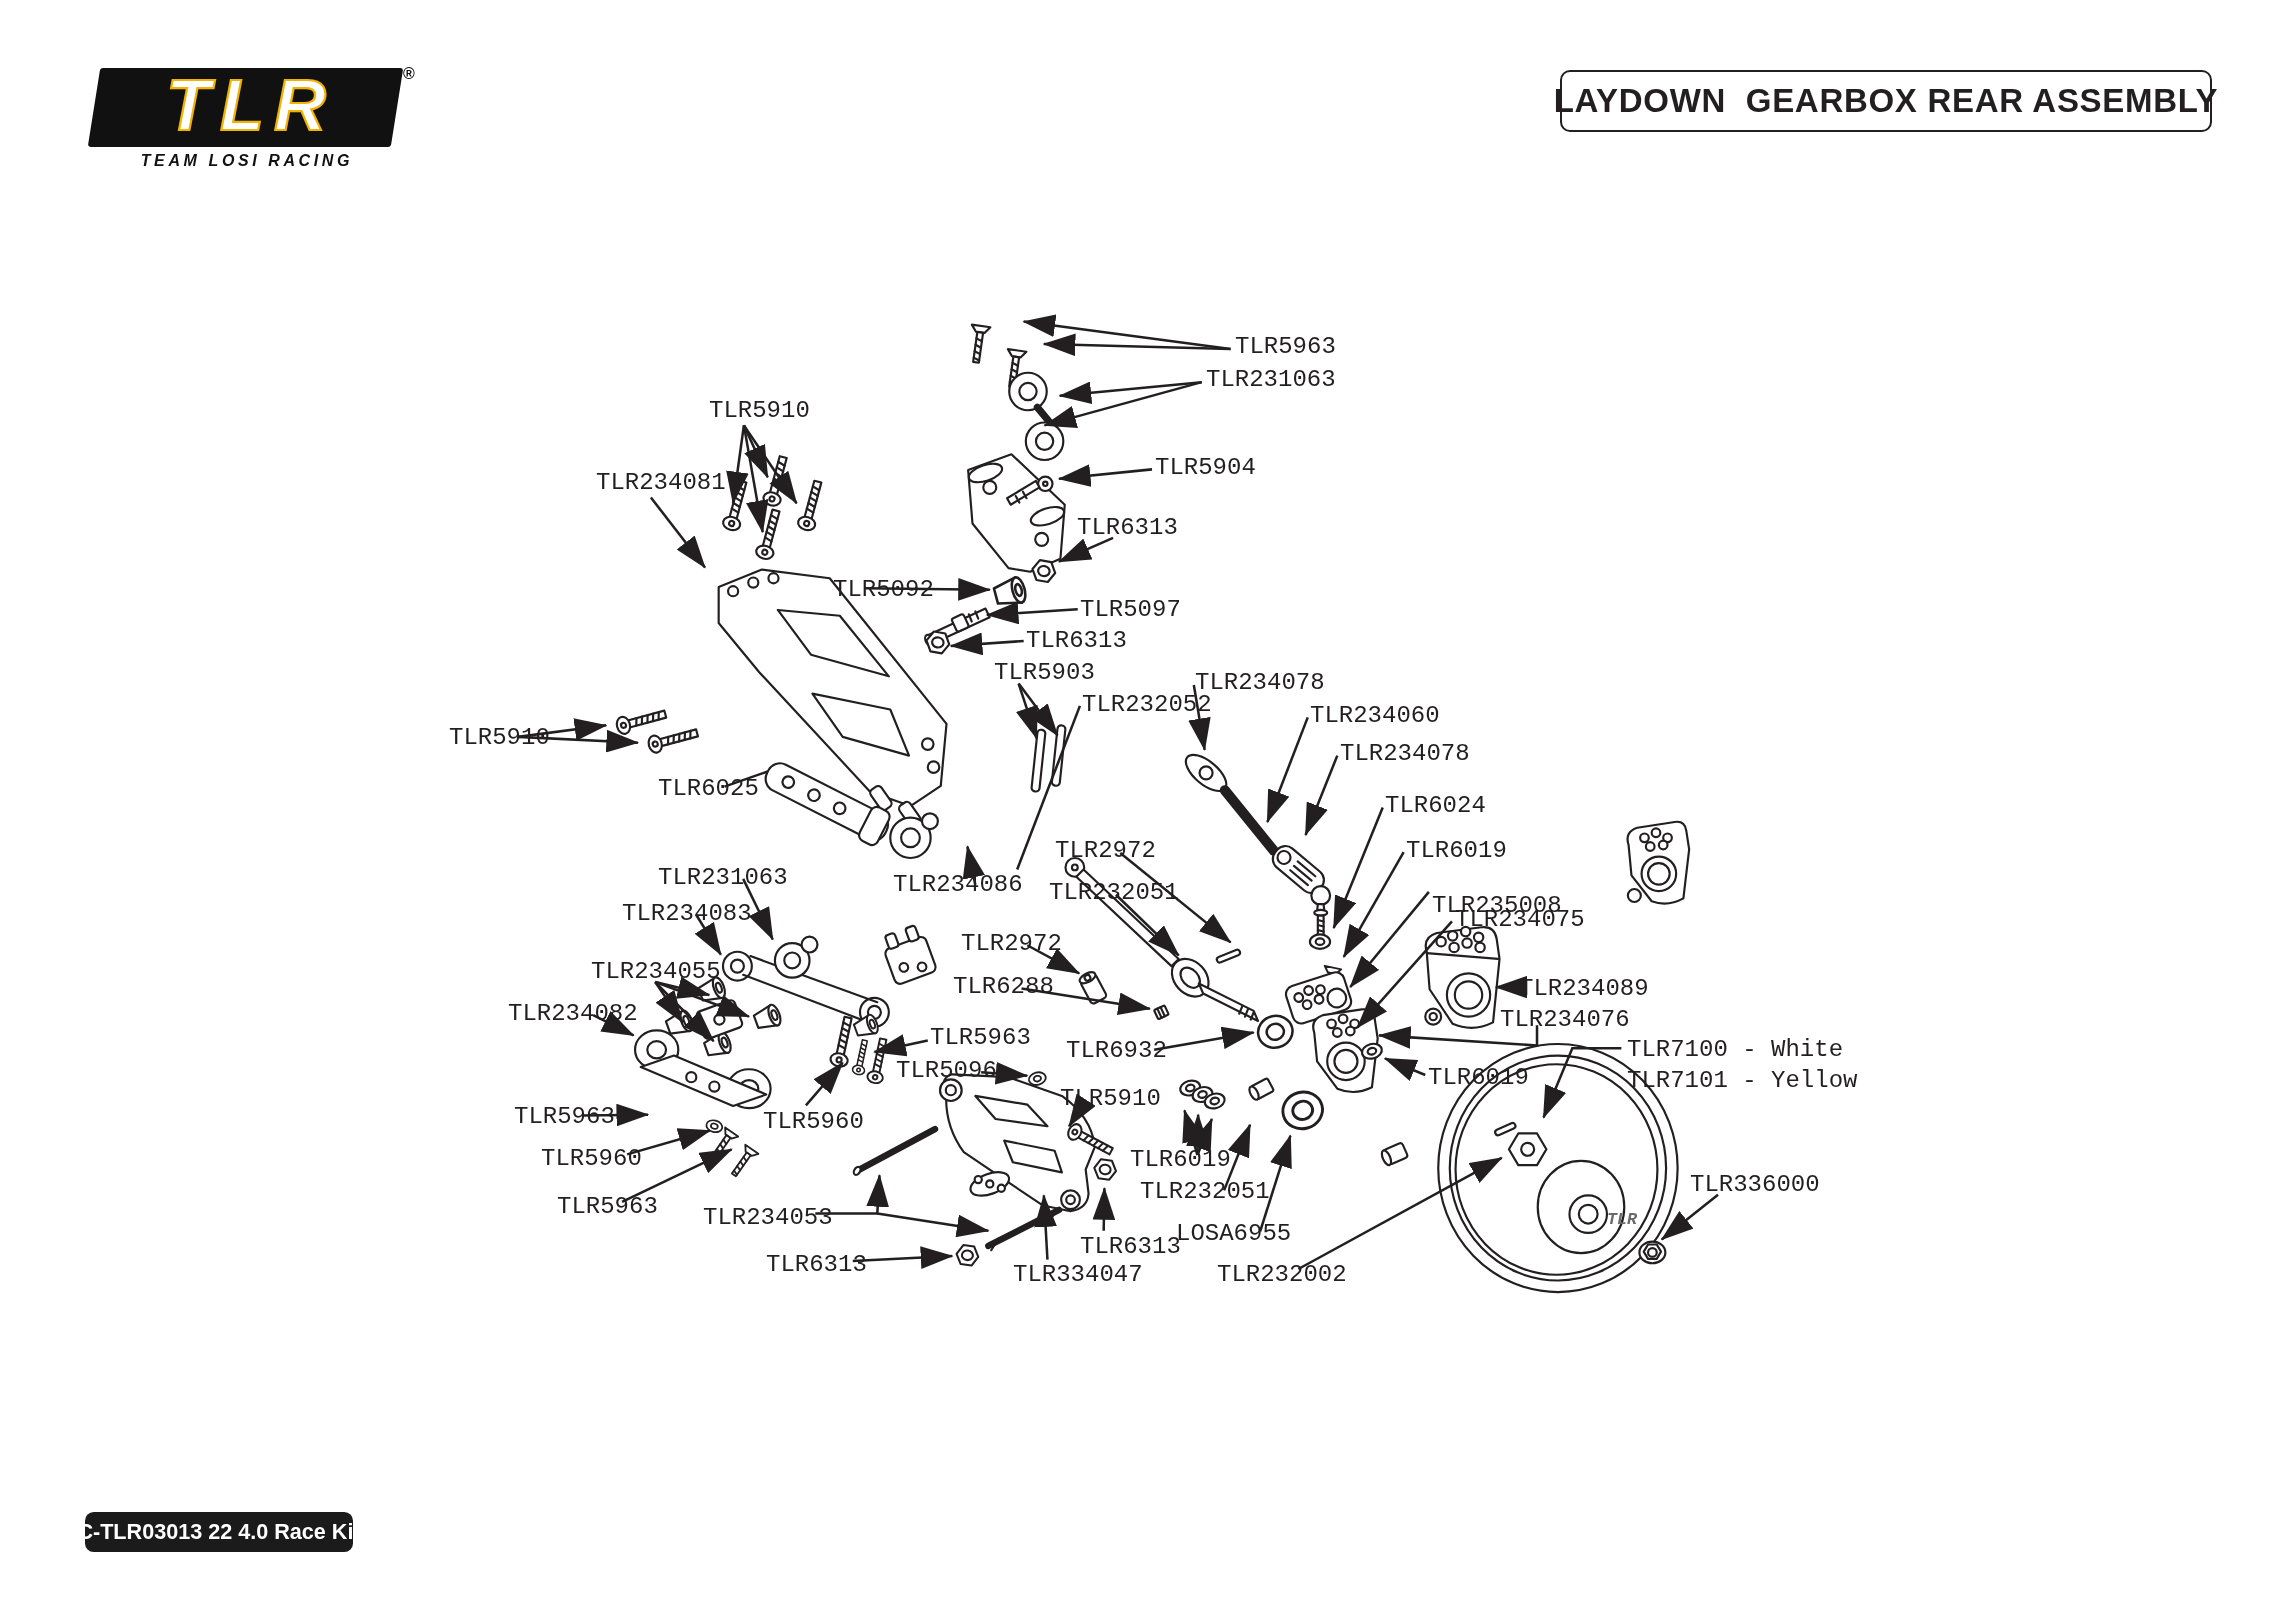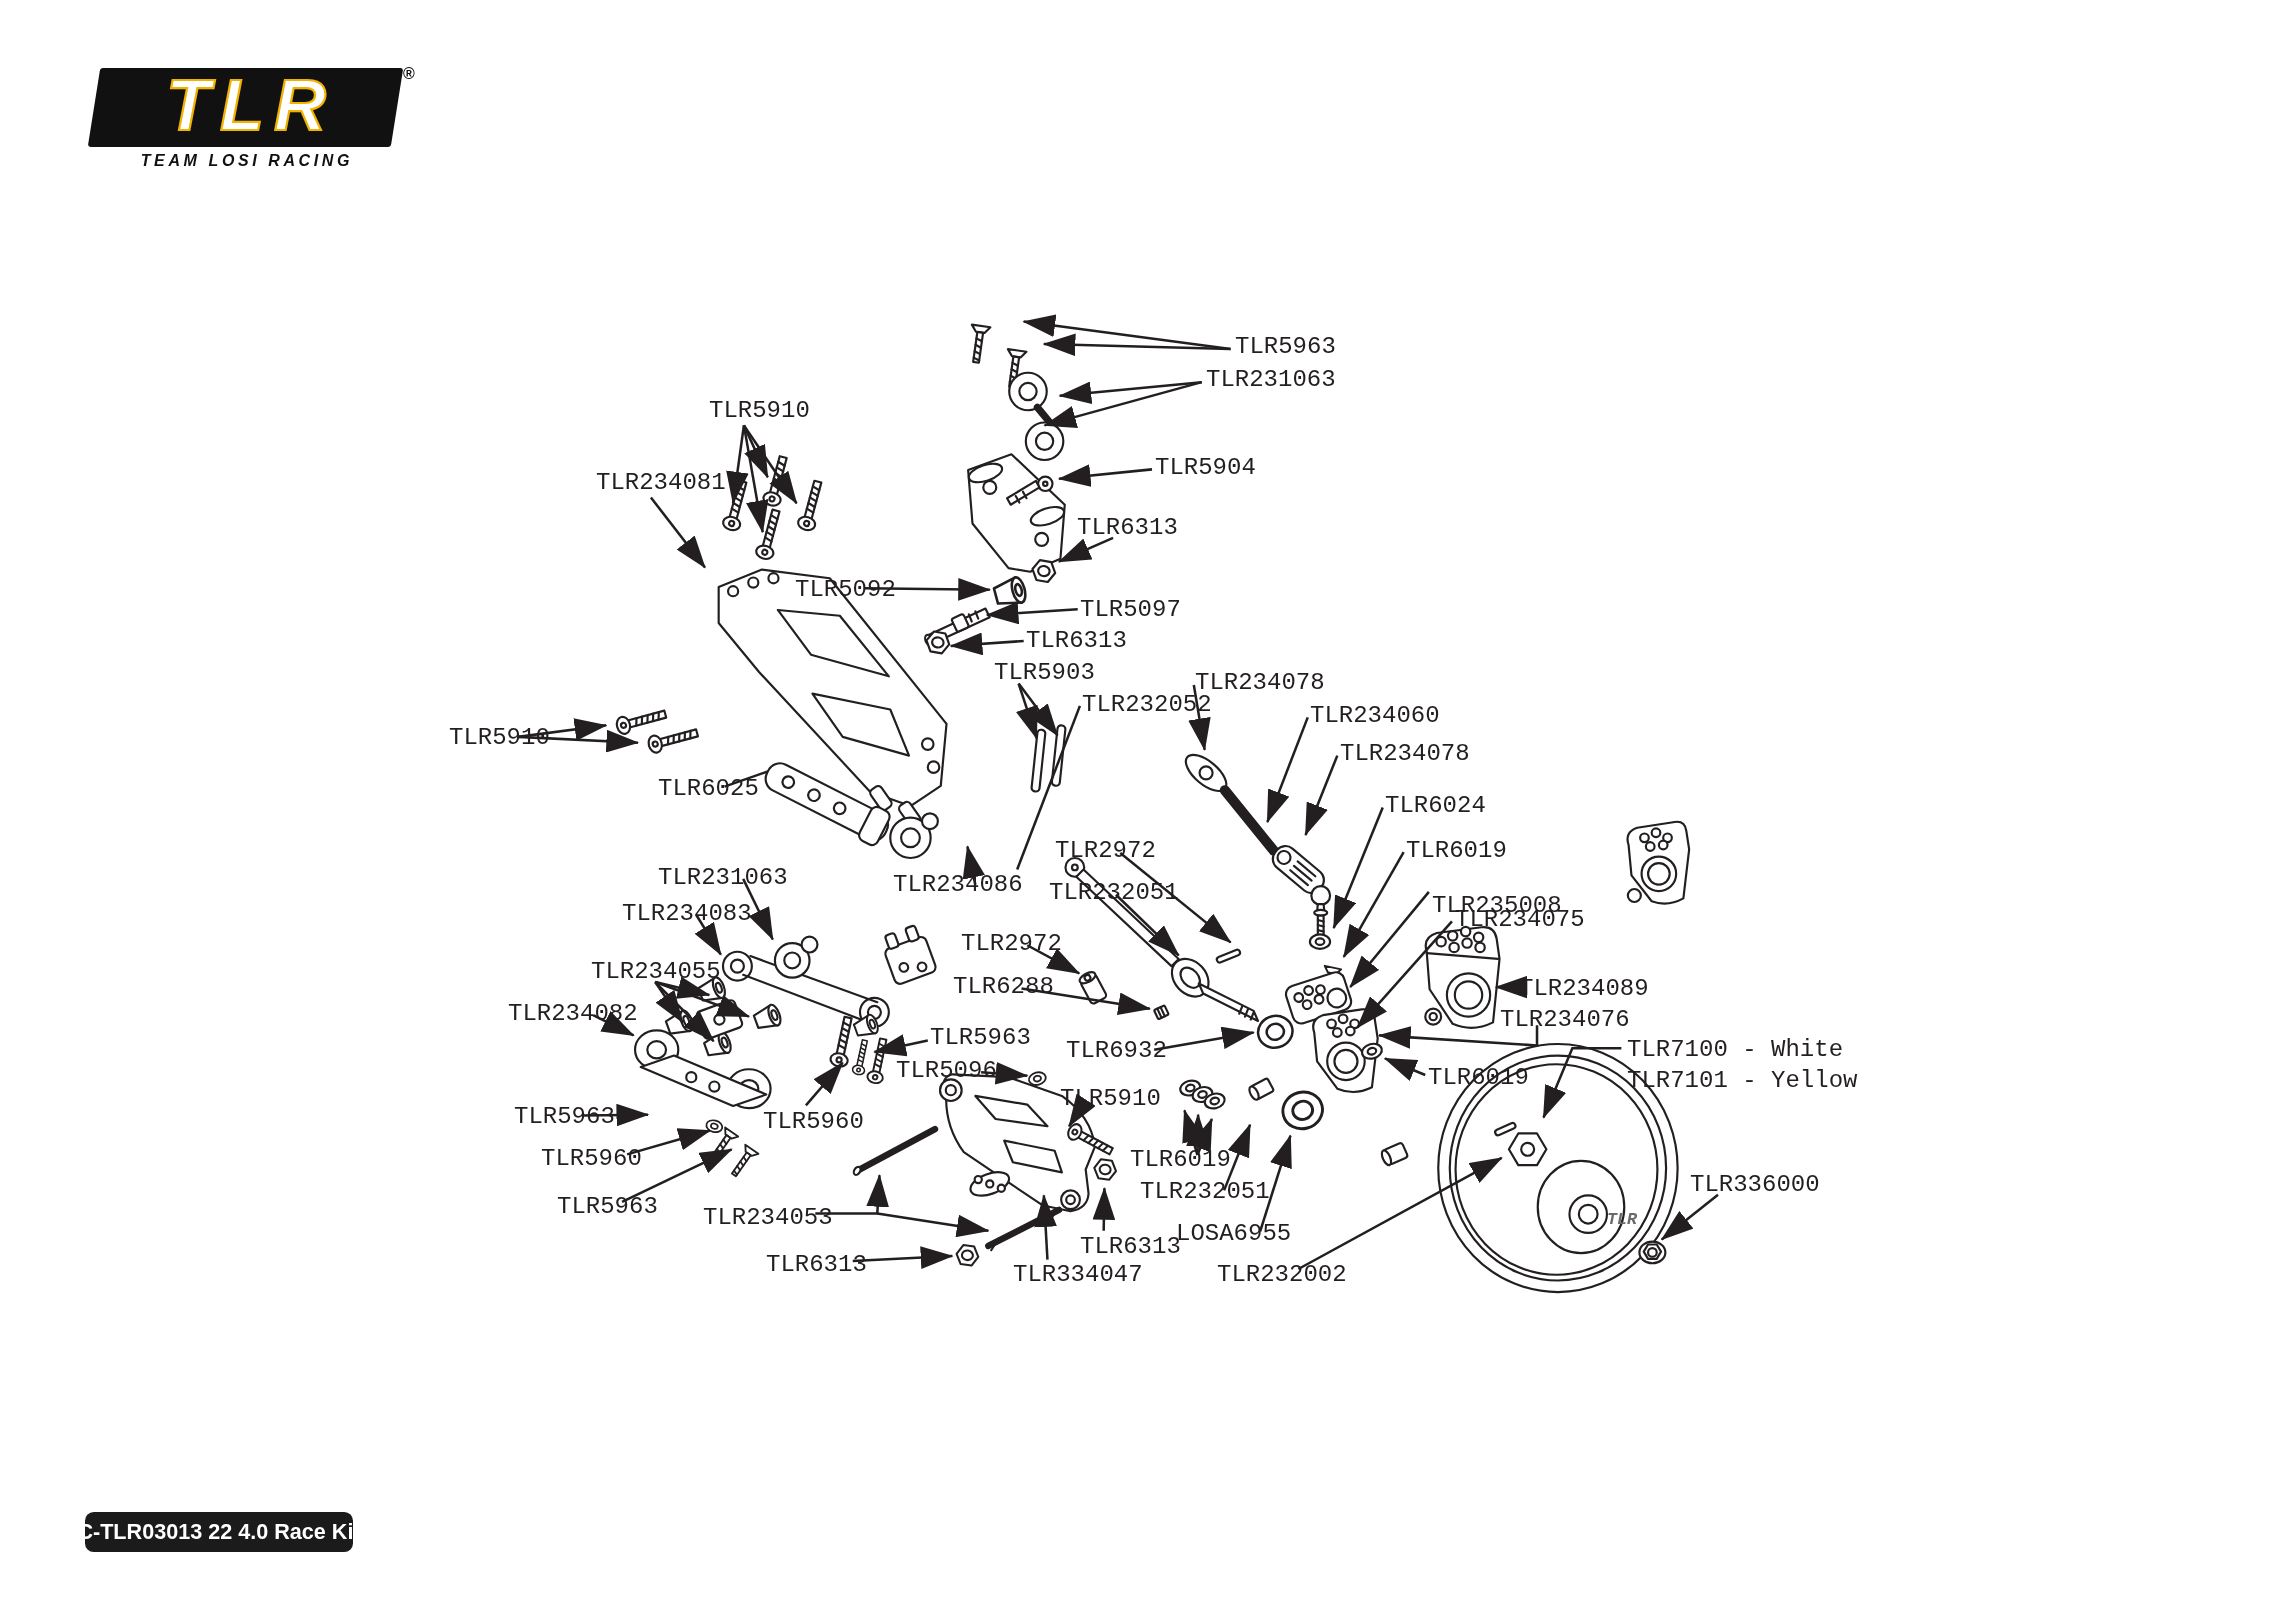--- a/index.html
+++ b/index.html
@@ -408,21 +408,21 @@
       </g>
   </svg>
 
   <div id="labels-layer">
       <div class="part-label" style="left: 1235px; top: 333px;">TLR5963</div>
       <div class="part-label" style="left: 1206px; top: 366px;">TLR231063</div>
       <div class="part-label" style="left: 1155px; top: 454px;">TLR5904</div>
       <div class="part-label" style="left: 709px; top: 397px;">TLR5910</div>
       <div class="part-label" style="left: 596px; top: 469px;">TLR234081</div>
       <div class="part-label" style="left: 1077px; top: 514px;">TLR6313</div>
-      <div class="part-label" style="left: 795px; top: 576px;">TLR5092</div>
+      <div class="part-label" style="left: 833px; top: 576px;">TLR5092</div>
       <div class="part-label" style="left: 1080px; top: 596px;">TLR5097</div>
       <div class="part-label" style="left: 1026px; top: 627px;">TLR6313</div>
       <div class="part-label" style="left: 994px; top: 659px;">TLR5903</div>
       <div class="part-label" style="left: 1082px; top: 691px;">TLR232052</div>
       <div class="part-label" style="left: 1195px; top: 669px;">TLR234078</div>
       <div class="part-label" style="left: 1310px; top: 702px;">TLR234060</div>
       <div class="part-label" style="left: 1340px; top: 740px;">TLR234078</div>
       <div class="part-label" style="left: 1385px; top: 792px;">TLR6024</div>
       <div class="part-label" style="left: 1406px; top: 837px;">TLR6019</div>
       <div class="part-label" style="left: 1432px; top: 892px;">TLR235008</div>
@@ -463,17 +463,18 @@
       <div class="part-label emboss" style="left: 1607px; top: 1210px; font-size: 16.6px;">TLR</div>
     </div>
 
   <div class="logo">
     <div class="bar"></div>
     <div class="tlr">TLR</div>
     <div class="reg">®</div>
     <div class="sub">TEAM LOSI RACING</div>
   </div>
 
+  <div class="title-box">LAYDOWN  GEARBOX REAR ASSEMBLY</div>
 
   <div class="kit-badge">C-TLR03013 22 4.0 Race Kit</div>
 
 </div>
 
 
 </body></html>

